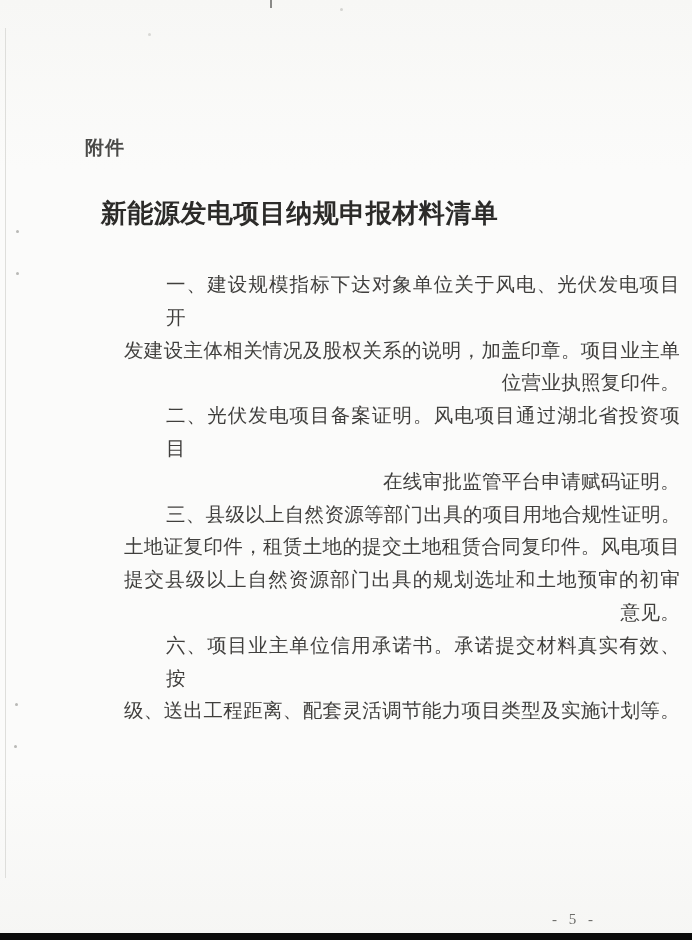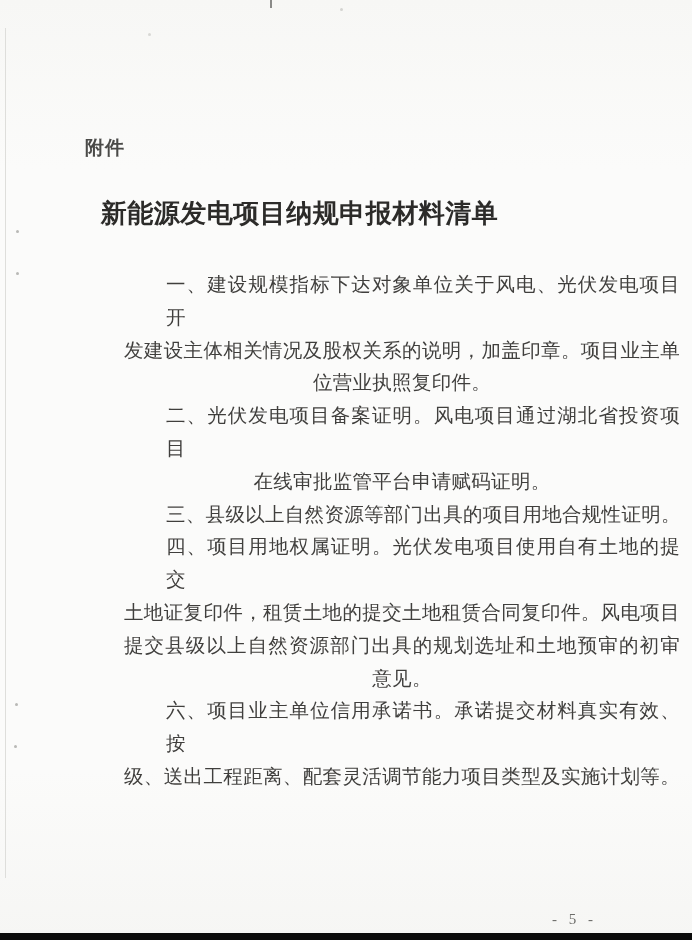--- a/index.html
+++ b/index.html
@@ -82,21 +82,21 @@
     top: 269px;
     width: 556px;
     font-size: 19.5px;
     line-height: 32.8px;
     color: #403f3d;
     letter-spacing: 0.3px;
     margin-left: 39px;
   }
   .line {
     white-space: nowrap;
-    text-align: center;
+    text-align: right;
   }
   .line.indent { padding-left: 42px; }
   .line.full {
     white-space: normal;
     text-align: justify;
     text-align-last: justify;
   }
   .page-number {
     position: absolute;
     left: 552px;
@@ -125,21 +125,20 @@
 
   <div class="doc-title">新能源发电项目纳规申报材料清单</div>
 
   <div class="body-text">
     <div class="line indent full">一、建设规模指标下达对象单位关于风电、光伏发电项目开</div>
     <div class="line full">发建设主体相关情况及股权关系的说明，加盖印章。项目业主单</div>
     <div class="line">位营业执照复印件。</div>
     <div class="line indent full">二、光伏发电项目备案证明。风电项目通过湖北省投资项目</div>
     <div class="line">在线审批监管平台申请赋码证明。</div>
     <div class="line indent">三、县级以上自然资源等部门出具的项目用地合规性证明。</div>
-    <div class="line indent full">四、项目用地权属证明。光伏发电项目使用自有土地的提交</div>
     <div class="line full">土地证复印件，租赁土地的提交土地租赁合同复印件。风电项目</div>
     <div class="line full">提交县级以上自然资源部门出具的规划选址和土地预审的初审</div>
     <div class="line">意见。</div>
     <div class="line indent full">六、项目业主单位信用承诺书。承诺提交材料真实有效、按</div>
     <div class="line full">级、送出工程距离、配套灵活调节能力项目类型及实施计划等。</div>
   </div>
 
   <div class="page-number">- 5 -</div>
 
   <div class="bottom-band"></div>

